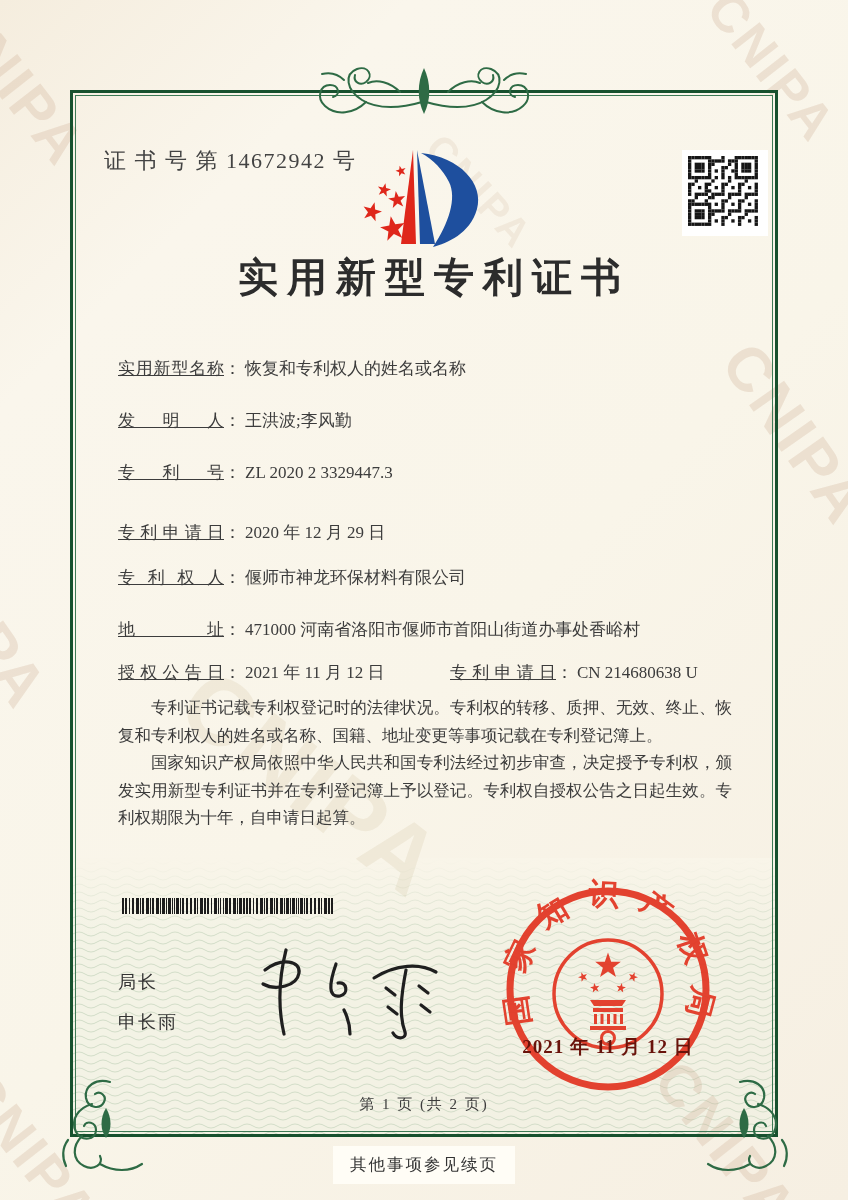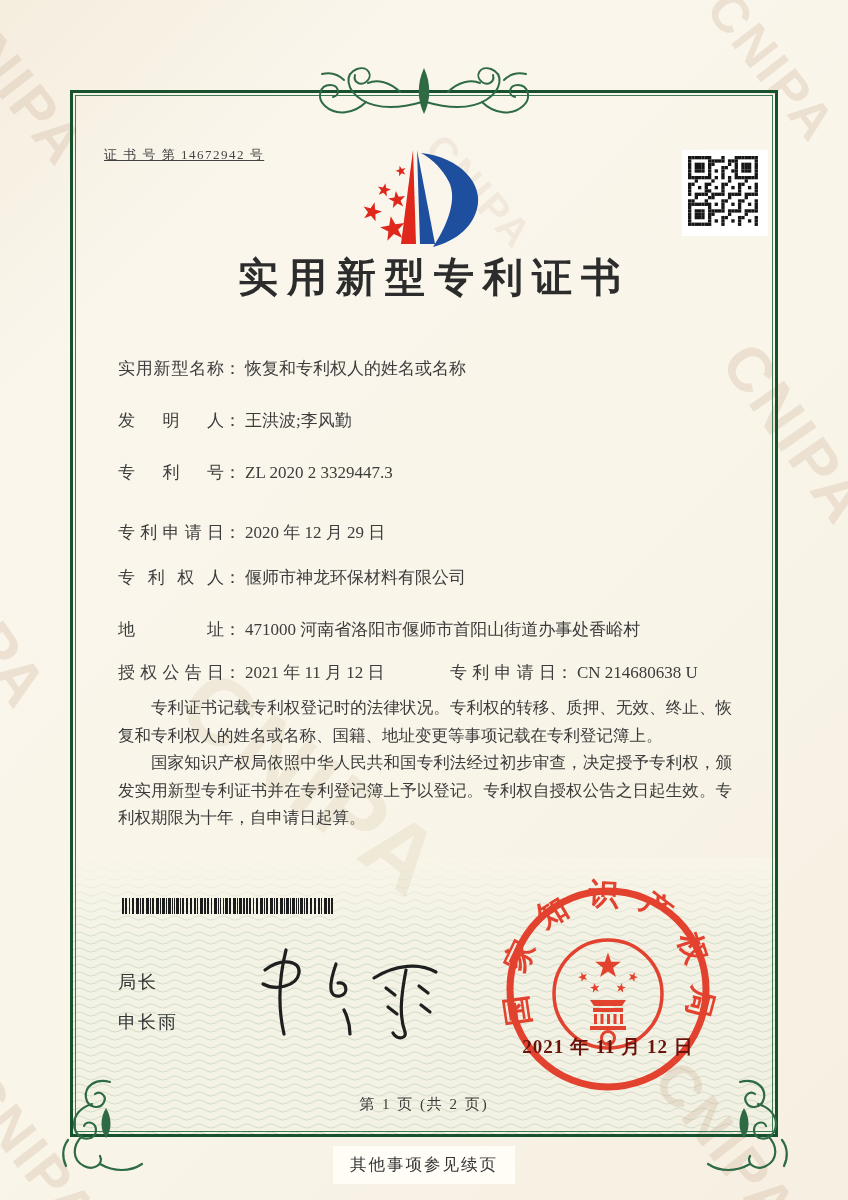--- a/index.html
+++ b/index.html
@@ -44,42 +44,42 @@
     position:absolute;left:73px;top:858px;width:702px;height:80px;z-index:0;
     background:linear-gradient(#f9f5e9,rgba(249,245,233,0));
   }
   
   .orn-top{position:absolute;left:304px;top:56px;z-index:3;}
   .orn-bl{position:absolute;left:52px;top:1076px;z-index:3;}
   .orn-br{position:absolute;left:702px;top:1076px;z-index:3;}
   
   .certno{
     position:absolute;left:104px;top:146px;z-index:3;
-    font-size:13px;letter-spacing:1.5px;color:#434343;text-decoration:underline;
+    font-size:22px;letter-spacing:1.5px;color:#434343;
   }
   .logo{position:absolute;left:338px;top:140px;z-index:3;}
   .qr{position:absolute;left:682px;top:150px;z-index:3;background:#ffffff;padding:4px;}
   .title{
     position:absolute;left:0;right:0;top:250px;z-index:3;
     text-align:center;font-size:40px;font-weight:bold;letter-spacing:9px;color:#2c2c2c;padding-left:20px;
   }
   .fields{position:absolute;left:118px;top:357px;width:580px;z-index:3;
     font-size:17px;color:#3c3c3c;}
   .field-row{position:absolute;left:0;white-space:nowrap;}
   .field-row:nth-child(1){top:0;}
   .field-row:nth-child(2){top:52px;}
   .field-row:nth-child(3){top:104px;}
   .field-row:nth-child(4){top:164px;}
   .field-row:nth-child(5){top:209px;}
   .field-row:nth-child(6){top:261px;}
   .field-row:nth-child(7){top:304px;}
   .f-label{
     display:inline-block;width:106px;
     text-align:justify;text-align-last:justify;
-    letter-spacing:normal;vertical-align:bottom;
+    letter-spacing:normal;vertical-align:bottom;text-decoration:underline;
   }
   .f-colon{display:inline-block;margin-right:4px;}
   .grant-no{position:absolute;left:332px;top:304px;white-space:nowrap;}
   .body-text{
     position:absolute;left:118px;top:694px;width:614px;z-index:3;
     font-size:16.5px;line-height:27.5px;color:#3b3b3b;text-align:justify;
   }
   .body-text p{margin:0;text-indent:2em;}
   .barcode{position:absolute;left:122px;top:898px;z-index:3;}
   .sig-block{position:absolute;left:118px;top:970px;z-index:3;font-size:18px;color:#333;}

